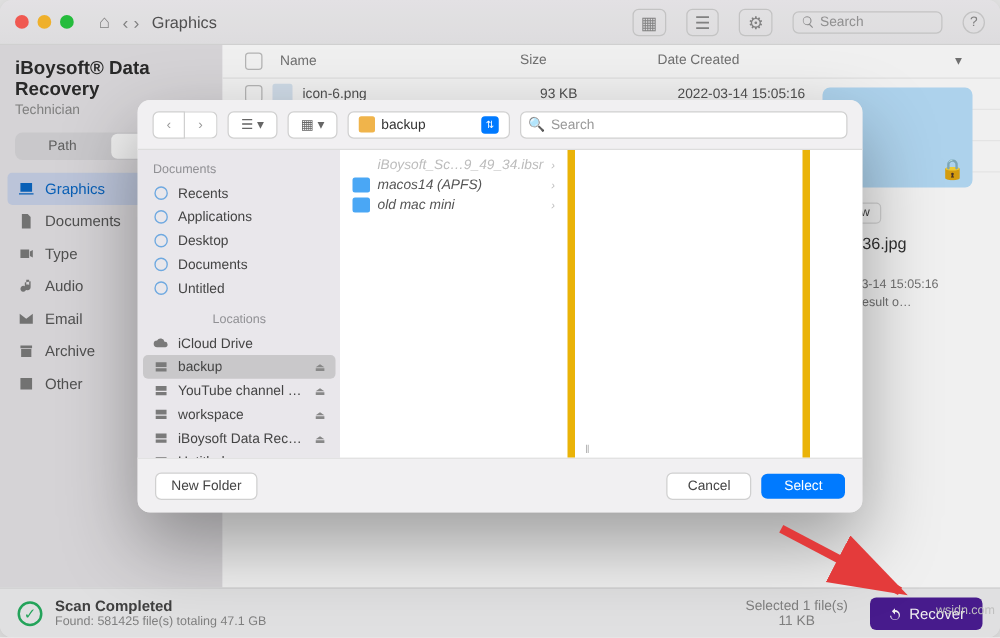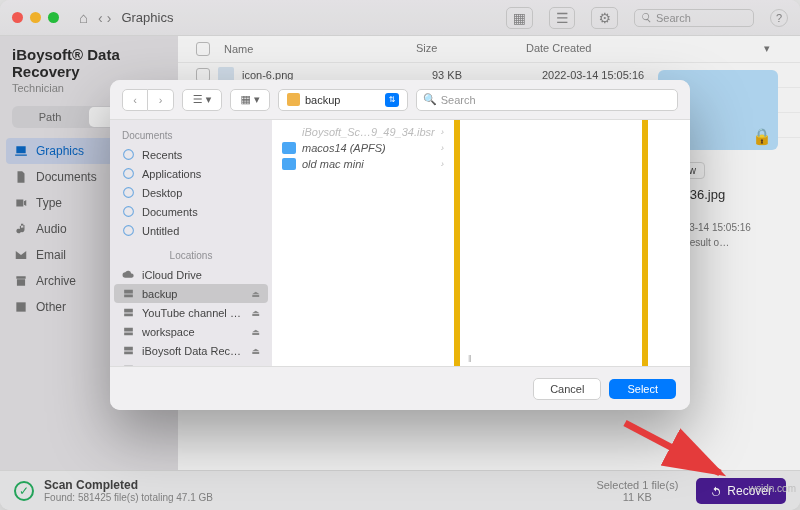--- a/index.html
+++ b/index.html
@@ -413,20 +413,21 @@
             <span>old mac mini</span>
             <span class="chev">›</span>
           </div>
         </div>
       <div class="sp-col"></div>
       <div class="sp-resize">‖</div>
     </div>
   </div>
 
   <div class="sp-footer">
+    <button class="sp-newfolder">New Folder</button>
     <div class="spacer"></div>
     <button class="sp-cancel">Cancel</button>
     <button class="sp-select">Select</button>
   </div>
 </div>
 
 <svg class="arrow" viewBox="0 0 120 70">
   <defs>
       <marker id="ah" markerWidth="10" markerHeight="10" refX="8" refY="3" orient="auto">
     <path d="M0,0 L0,6 L9,3 z" fill="#e43b3b"></path>

